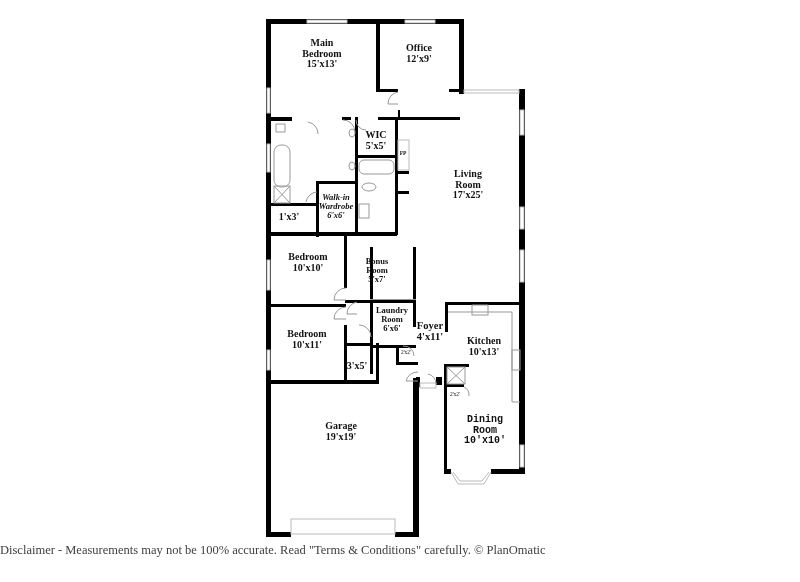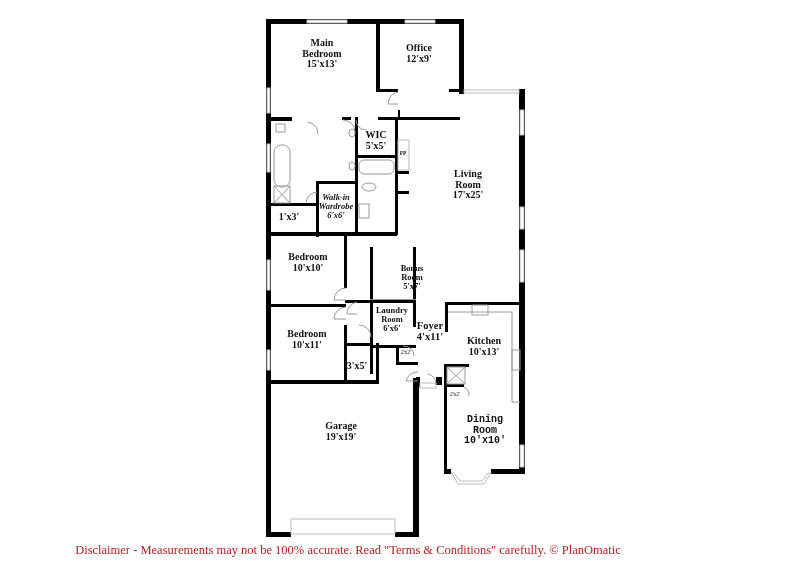--- a/index.html
+++ b/index.html
@@ -5,21 +5,21 @@
   html, body { margin: 0; padding: 0; background: #ffffff; }
   body { width: 800px; height: 582px; position: relative; overflow: hidden; font-family: "DejaVu Serif", "Liberation Serif", serif; }
   #plan { position: absolute; left: 0; top: 0; width: 800px; height: 582px; }
   .label { position: absolute; text-align: center; color: #111; font-weight: bold; line-height: 1.05; font-family: "Liberation Serif", "DejaVu Serif", serif; transform: translate(-50%, -50%); white-space: nowrap; }
   .label .n { display: block; }
   .label .d { display: block; }
   .lg { font-size: 10px; }
   .md { font-size: 10.5px; }
   .sm { font-size: 8.5px; }
   .xs { font-size: 5.5px; font-weight: normal; }
-  .disclaimer { position: absolute; left: 0; width: 696px; top: 543px; text-align: center; font-size: 12.5px; color: #b91c1c; font-family: "Liberation Serif", "DejaVu Serif", serif; }
+  .disclaimer { position: absolute; left: 0; width: 696px; top: 543px; text-align: left; font-size: 12.5px; color: #404040; font-family: "Liberation Serif", "DejaVu Serif", serif; }
 </style>
 </head>
 <body>
 
 <svg id="plan" viewBox="0 0 800 582" xmlns="http://www.w3.org/2000/svg">
   <g fill="#000">
 
     <rect x="266" y="19" width="197" height="5"></rect>
 
     <rect x="266" y="19" width="5" height="518"></rect>
@@ -184,21 +184,21 @@
 
 <div class="label lg" style="left:289px; top:217px;">
   <span class="d">1'x3'</span>
 </div>
 
 <div class="label lg" style="left:308px; top:262px;">
   <span class="n">Bedroom</span>
   <span class="d">10'x10'</span>
 </div>
 
-<div class="label sm" style="left:412px; top:270px;margin-top:7px;">
+<div class="label sm" style="left:377px; top:270px;">
   <span class="n">Bonus</span>
   <span class="n">Room</span>
   <span class="d">5'x7'</span>
 </div>
 
 <div class="label sm" style="left:392px; top:319px;">
   <span class="n">Laundry</span>
   <span class="n">Room</span>
   <span class="d">6'x6'</span>
 </div>

